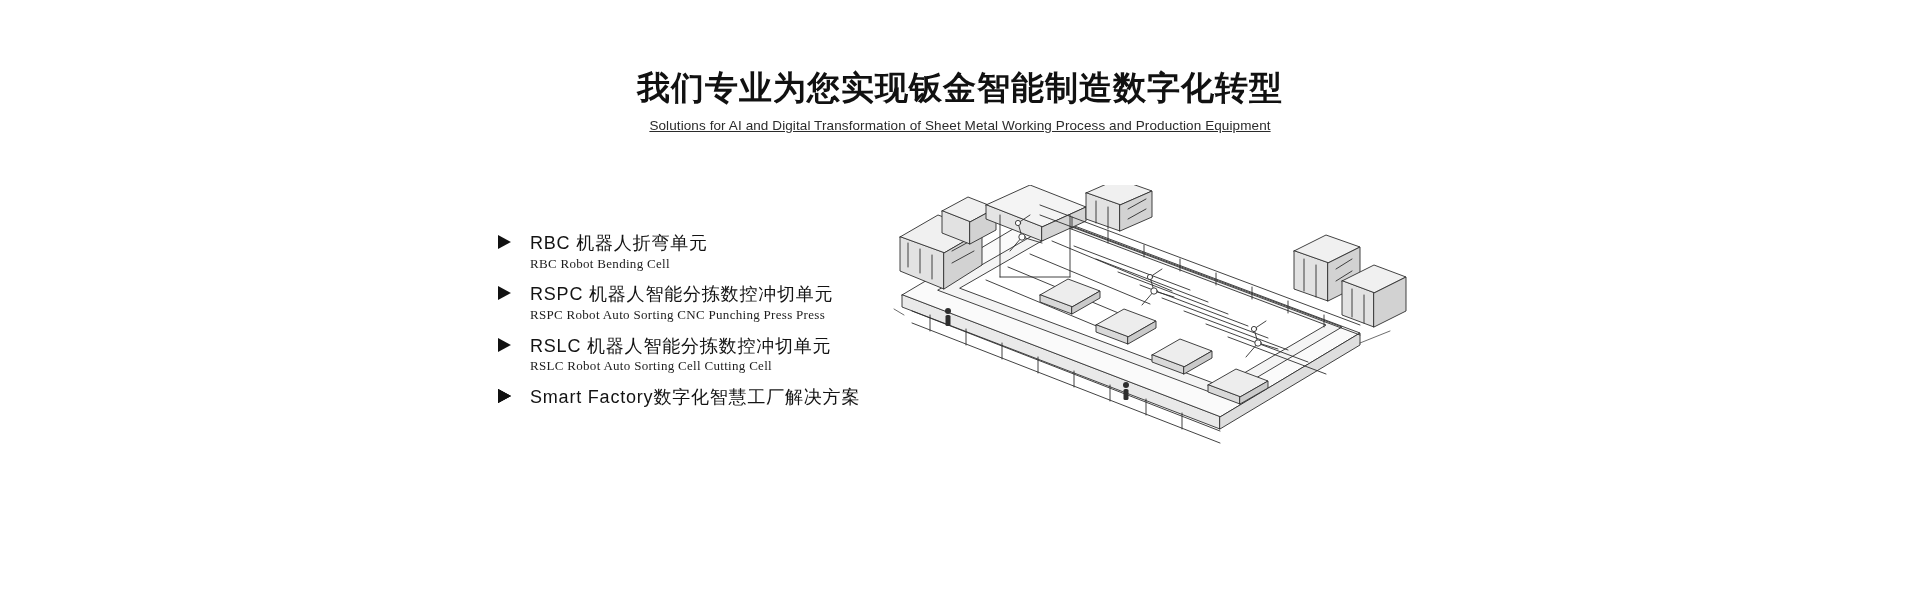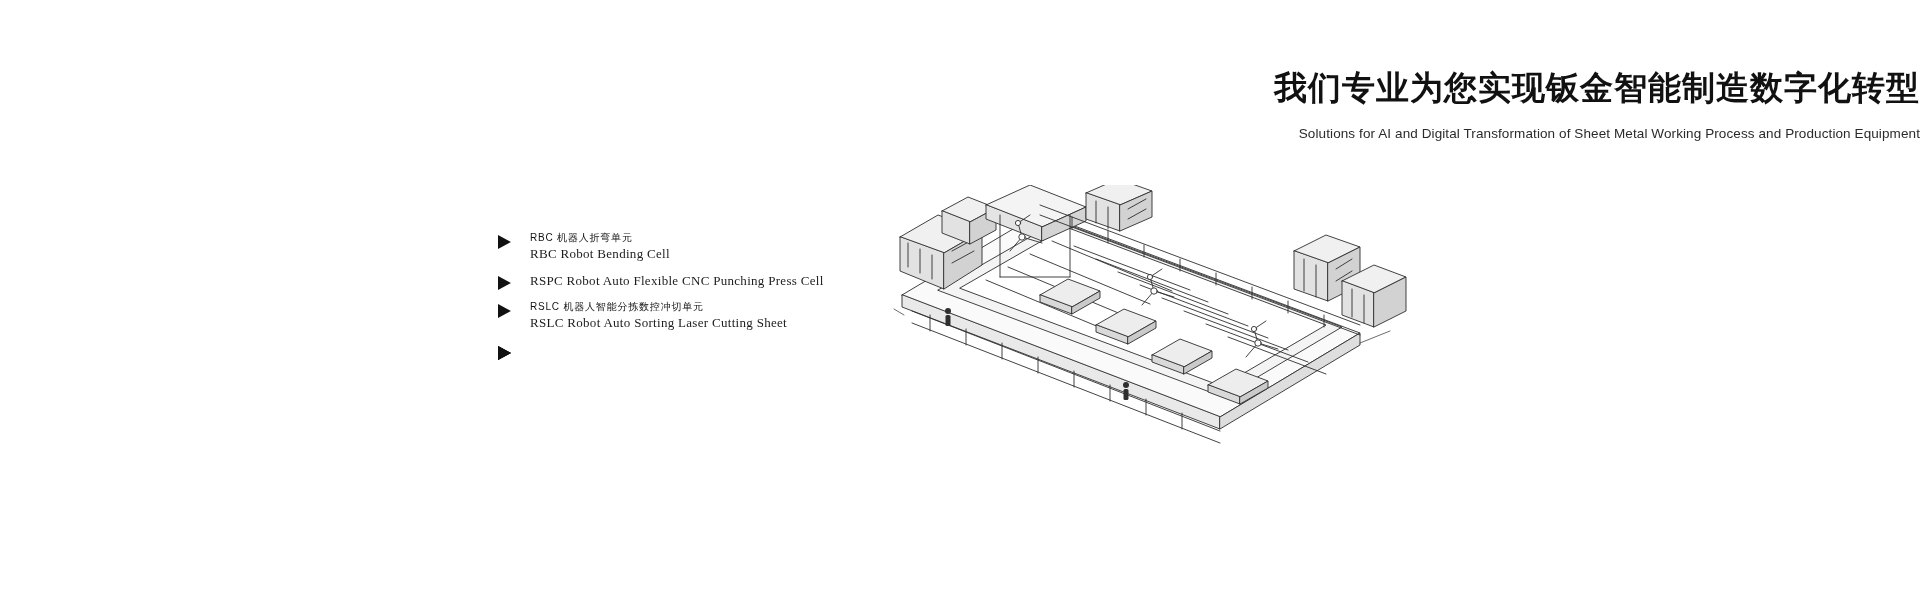--- a/index.html
+++ b/index.html
@@ -21,39 +21,40 @@
     width: 1920px;
     height: 595px;
   }
 
   
   .header {
     position: absolute;
     left: 0;
     top: 68px;
     width: 1920px;
-    text-align: right;
+    text-align: center;
   }
   .headline {
     font-family: "Liberation Sans", sans-serif;
     font-weight: bold;
     font-size: 33px;
     letter-spacing: 1px;
     color: #111111;
     line-height: 1.2;
     white-space: nowrap;
   }
   .subheadline {
-    margin-top: 18px;
+    margin-top: 10px;
     font-family: "Liberation Sans", sans-serif;
     font-size: 13.5px;
     font-weight: 400;
     letter-spacing: 0.1px;
     color: #2b2b2b;
     white-space: nowrap;
+    text-decoration: underline;
   }
 
   
   .feature-list {
     position: absolute;
     left: 498px;
     top: 232px;
     width: 430px;
   }
   .feature-item {
@@ -66,21 +67,21 @@
     left: 0;
     top: 3px;
     width: 0;
     height: 0;
     border-left: 13px solid #111111;
     border-top: 7px solid transparent;
     border-bottom: 7px solid transparent;
   }
   .feat-cn {
     font-family: "Liberation Sans", sans-serif;
-    font-size: 10px;
+    font-size: 18px;
     letter-spacing: 0.8px;
     color: #131313;
     line-height: 1.25;
     white-space: nowrap;
   }
   .feat-en {
     font-family: "Liberation Serif", serif;
     font-size: 13px;
     letter-spacing: 0.3px;
     color: #1c1c1c;
@@ -114,39 +115,41 @@
   <div class="feature-list">
 
     <div class="feature-item">
       <span class="bullet"></span>
       <div class="feat-cn">RBC  机器人折弯单元</div>
       <div class="feat-en">RBC Robot Bending Cell</div>
     </div>
 
     <div class="feature-item">
       <span class="bullet"></span>
-      <div class="feat-en">RSPC Robot Auto Flexible CNC Punching Press Cell</div>
+      <div class="feat-cn">RSPC  机器人智能分拣数控冲切单元</div>
+      <div class="feat-en">RSPC Robot Auto Sorting CNC Punching Press Press</div>
     </div>
 
     <div class="feature-item">
       <span class="bullet"></span>
       <div class="feat-cn">RSLC  机器人智能分拣数控冲切单元</div>
-      <div class="feat-en">RSLC Robot Auto Sorting Laser Cutting Sheet</div>
-    </div>
-
-    <div class="feature-item">
-      <span class="bullet"></span>
-    </div>
-
-    <div class="feature-item">
-      <span class="bullet"></span>
-    </div>
-
-    <div class="feature-item">
-      <span class="bullet"></span>
+      <div class="feat-en">RSLC Robot Auto Sorting Cell Cutting Cell</div>
+    </div>
+
+    <div class="feature-item">
+      <span class="bullet"></span>
+    </div>
+
+    <div class="feature-item">
+      <span class="bullet"></span>
+    </div>
+
+    <div class="feature-item">
+      <span class="bullet"></span>
+      <div class="feat-cn">Smart Factory数字化智慧工厂解决方案</div>
     </div>
 
   </div>
 
   <div class="illustration">
     <svg width="560" height="270" viewBox="0 0 560 270" xmlns="http://www.w3.org/2000/svg">
       <g stroke="#2e2e2e" stroke-width="0.9" fill="none" stroke-linejoin="round" stroke-linecap="round">
 
         <path d="M12 110 L150 28 L470 148 L330 232 Z" fill="#fafafa"></path>
         <path d="M12 110 L12 122 L330 244 L330 232 Z" fill="#e9e9e9"></path>

